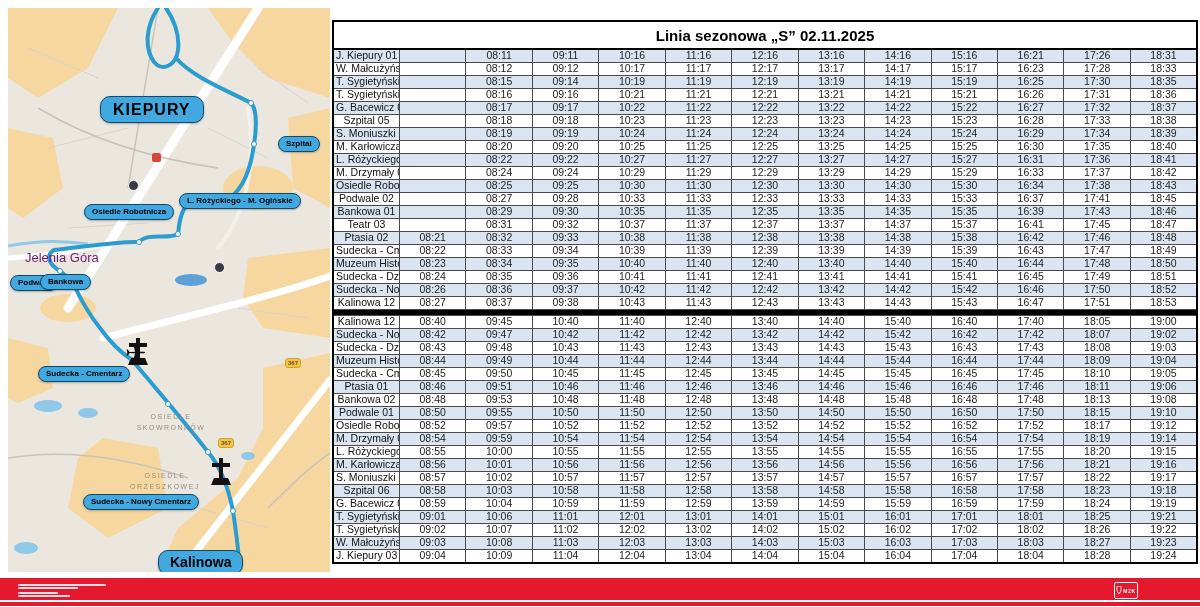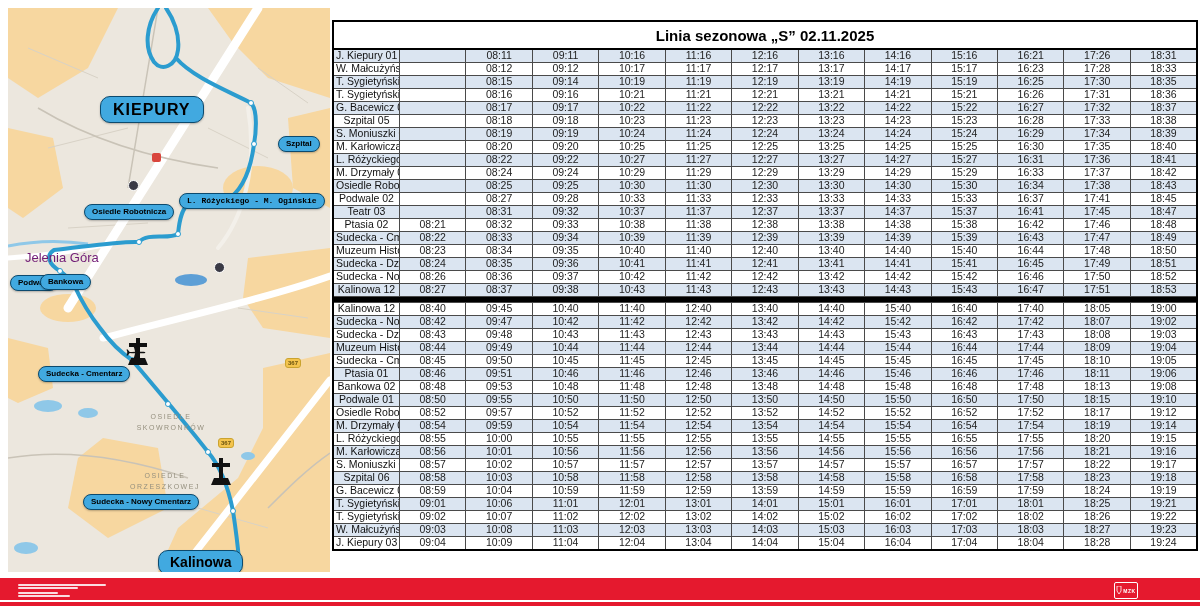--- a/index.html
+++ b/index.html
@@ -134,21 +134,21 @@
 
     <div class="badge367" style="left:277px;top:350px;">367</div>
     <div class="badge367" style="left:210px;top:430px;">367</div>
 
     <div class="maptext city" style="left:17px;top:242px;">Jelenia Góra</div>
     <div class="maptext district" style="left:128px;top:404px;width:70px;">OSIEDLE SKOWRONKÓW</div>
     <div class="maptext district" style="left:122px;top:463px;width:70px;">OSIEDLE ORZESZKOWEJ</div>
 
     <div class="pill big" style="left:92px;top:88px;">KIEPURY</div>
     <div class="pill" style="left:246px;top:128px;margin-left:24px;">Szpital</div>
-    <div class="pill" style="left:171px;top:185px;font-family:Liberation Mono, monospace;">L. Różyckiego - M. Ogińskie</div>
+    <div class="pill" style="left:171px;top:185px;">L. Różyckiego - M. Ogińskie</div>
     <div class="pill" style="left:76px;top:196px;">Osiedle Robotnicza</div>
     <div class="pill" style="left:2px;top:230px;margin-top:37px;">Podwale</div>
     <div class="pill" style="left:32px;top:266px;">Bankowa</div>
     <div class="pill" style="left:30px;top:358px;">Sudecka - Cmentarz</div>
     <div class="pill" style="left:75px;top:486px;">Sudecka - Nowy Cmentarz</div>
     <div class="pill med" style="left:150px;top:528px;">Kalinowa</div>
   </div>
 
   <div id="ttwrap">
     <table>
@@ -330,20 +330,35 @@
             <td class="time">09:28</td>
             <td class="time">10:33</td>
             <td class="time">11:33</td>
             <td class="time">12:33</td>
             <td class="time">13:33</td>
             <td class="time">14:33</td>
             <td class="time">15:33</td>
             <td class="time">16:37</td>
             <td class="time">17:41</td>
             <td class="time">18:45</td>
+          </tr>
+          <tr>
+            <td class="stop">Bankowa 01</td>
+            <td class="time"></td>
+            <td class="time">08:29</td>
+            <td class="time">09:30</td>
+            <td class="time">10:35</td>
+            <td class="time">11:35</td>
+            <td class="time">12:35</td>
+            <td class="time">13:35</td>
+            <td class="time">14:35</td>
+            <td class="time">15:35</td>
+            <td class="time">16:39</td>
+            <td class="time">17:43</td>
+            <td class="time">18:46</td>
           </tr>
           <tr>
             <td class="stop">Teatr 03</td>
             <td class="time"></td>
             <td class="time">08:31</td>
             <td class="time">09:32</td>
             <td class="time">10:37</td>
             <td class="time">11:37</td>
             <td class="time">12:37</td>
             <td class="time">13:37</td>

